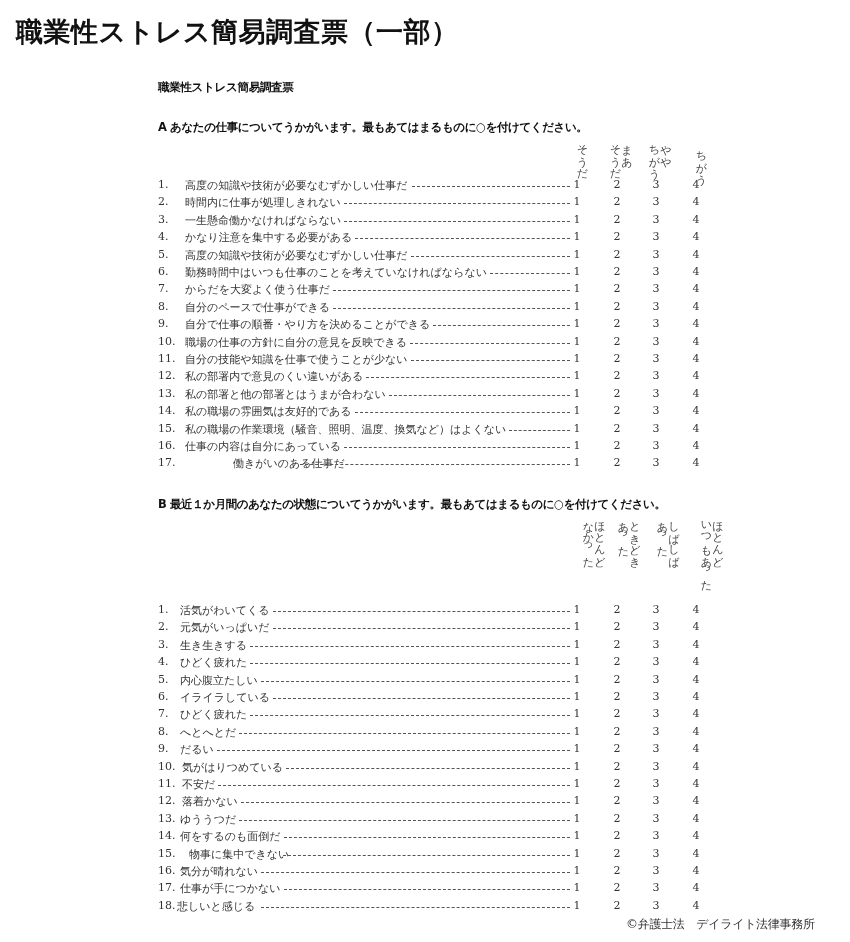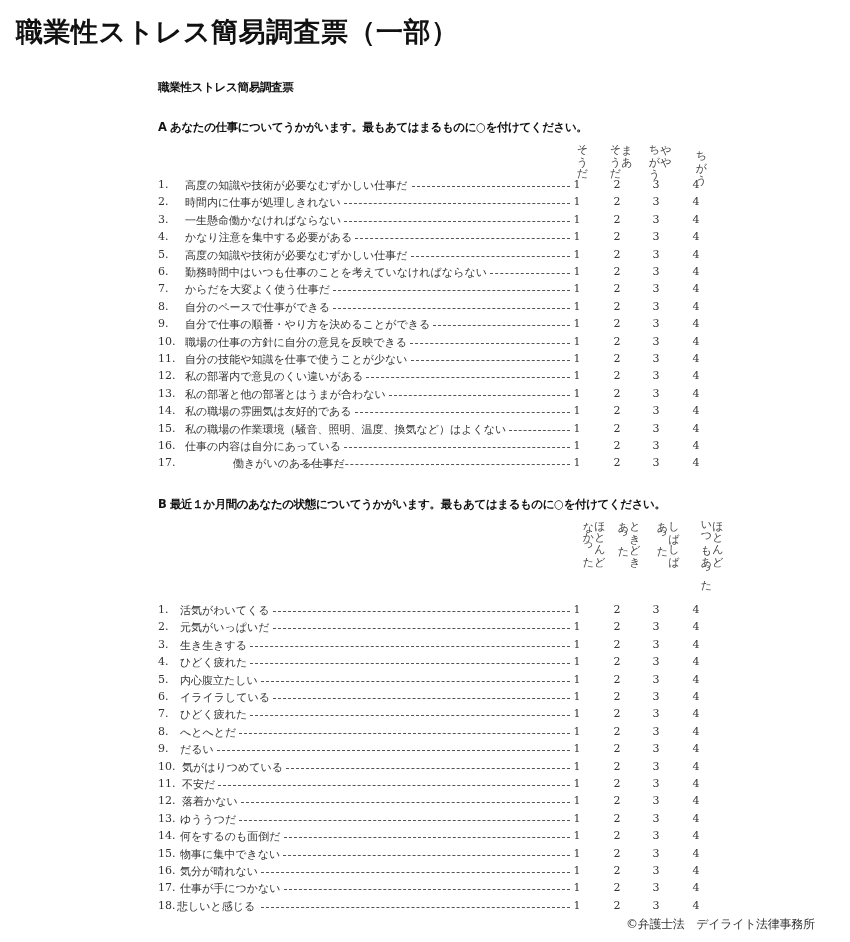--- a/index.html
+++ b/index.html
@@ -390,21 +390,21 @@
         <span class="label">何をするのも面倒だ</span>
       </span>
       <span class="leader" style="left: 125.547px; width: 286.453px;"></span>
       <span class="opt" style="left: 413px;">1</span>
       <span class="opt" style="left: 453px;">2</span>
       <span class="opt" style="left: 492px;">3</span>
       <span class="opt" style="left: 532px;">4</span>
     </div>
     <div class="row" style="top: 243.6px;">
       <span class="num">15.</span>
-      <span class="label-wrap" style="left: 22px;">
+      <span class="label-wrap" style="left: 31px;">
         <span class="label">物事に集中できない</span>
       </span>
       <span class="leader" style="left: 125.297px; width: 286.703px;"></span>
       <span class="opt" style="left: 413px;">1</span>
       <span class="opt" style="left: 453px;">2</span>
       <span class="opt" style="left: 492px;">3</span>
       <span class="opt" style="left: 532px;">4</span>
     </div>
     <div class="row" style="top: 261px;">
       <span class="num">16.</span>

